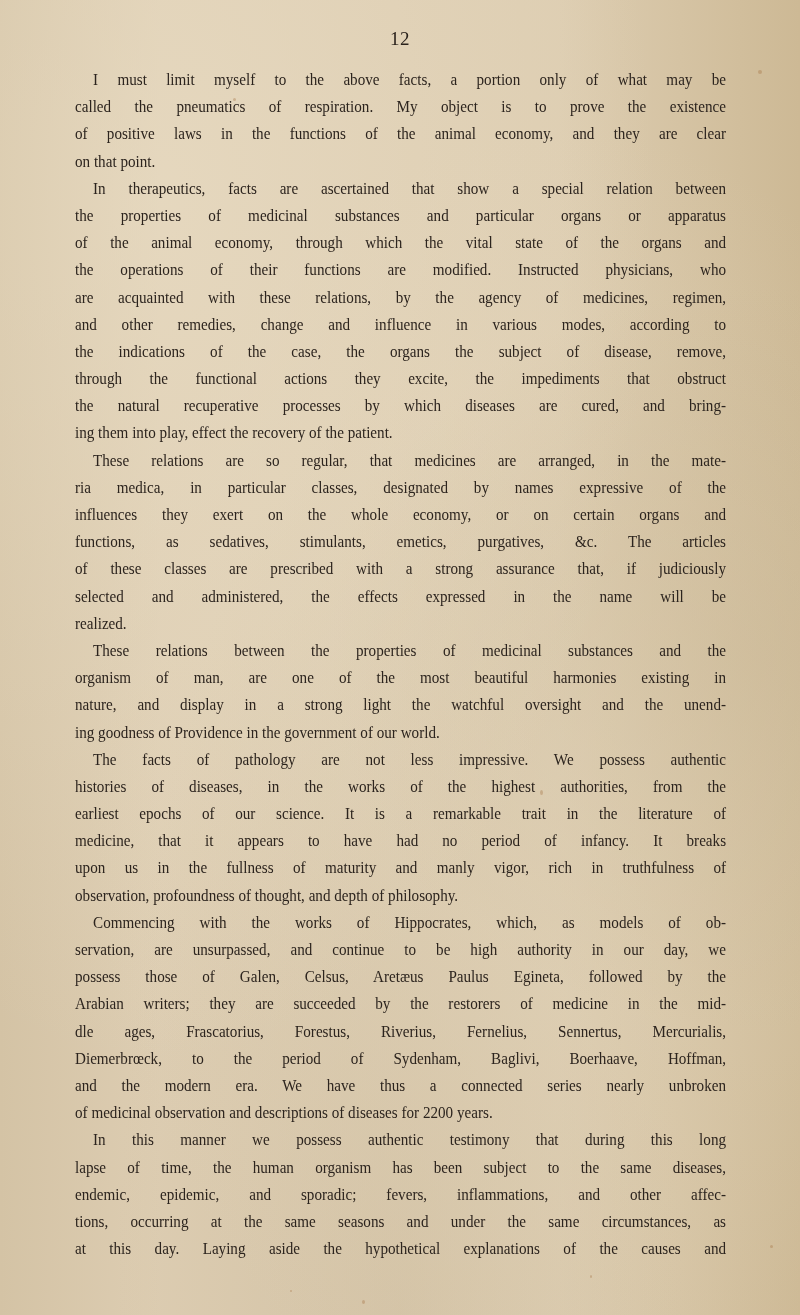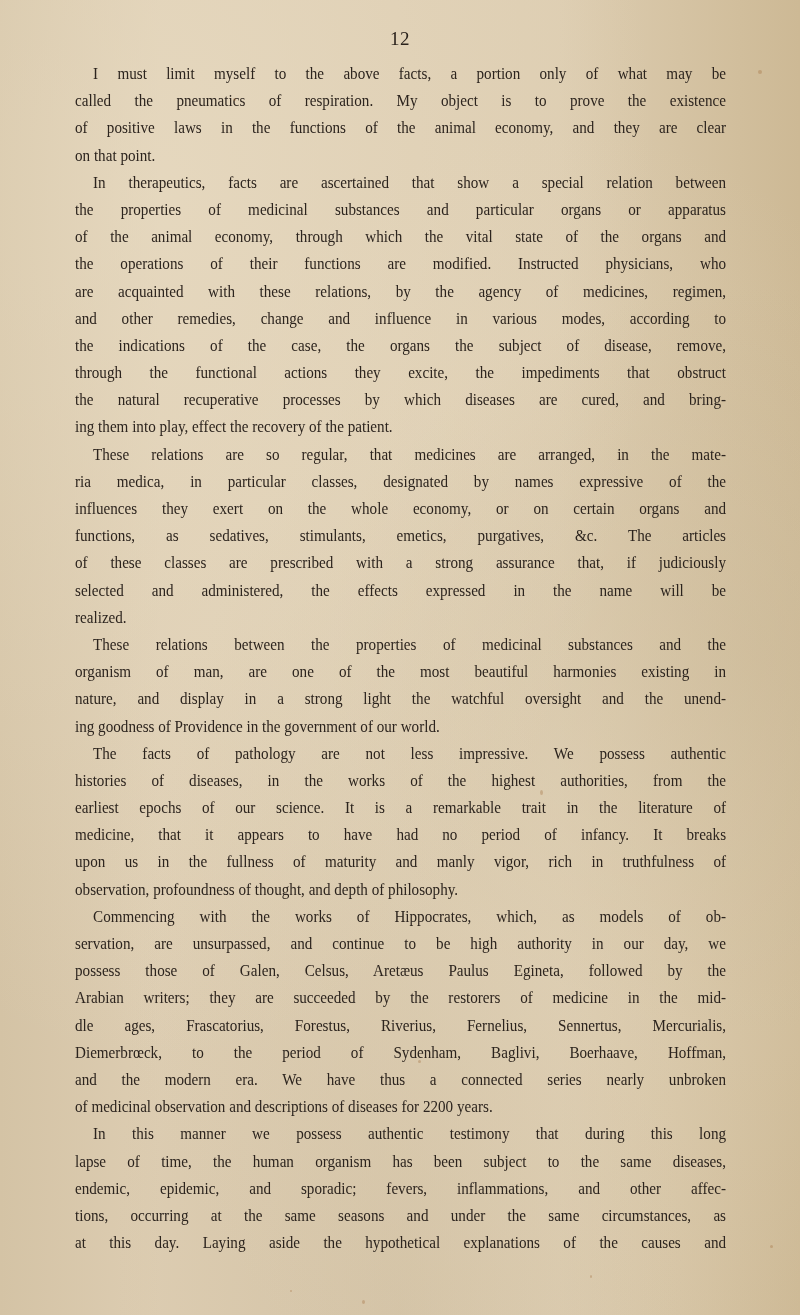--- a/index.html
+++ b/index.html
@@ -34,21 +34,21 @@
       left: 0;
       width: 800px;
       text-align: center;
       font-size: 19px;
       letter-spacing: 0.5px;
       color: #2a221c;
     }
     .body-text {
       position: absolute;
       left: 75px;
-      top: 60px;
+      top: 66px;
       width: 651px;
     }
     .line {
       display: block;
       height: 27.2px;
       line-height: 27.2px;
       font-size: 17.6px;
       text-align: justify;
       text-align-last: justify;
       white-space: nowrap;

